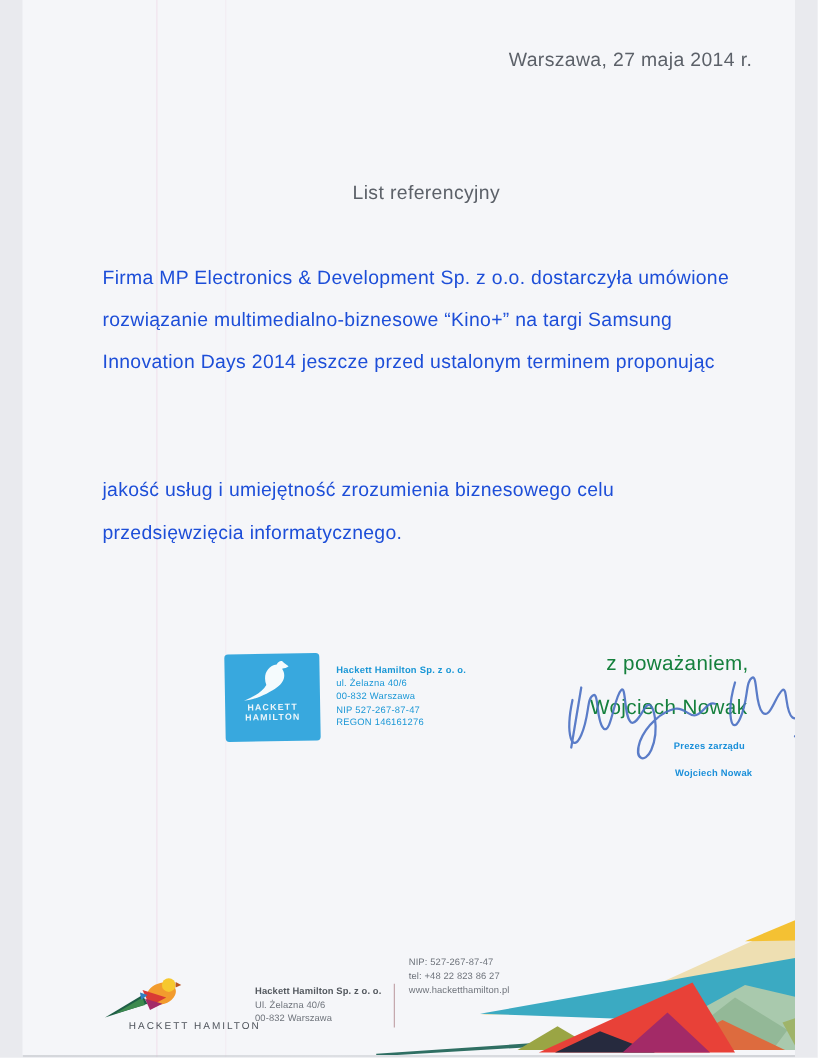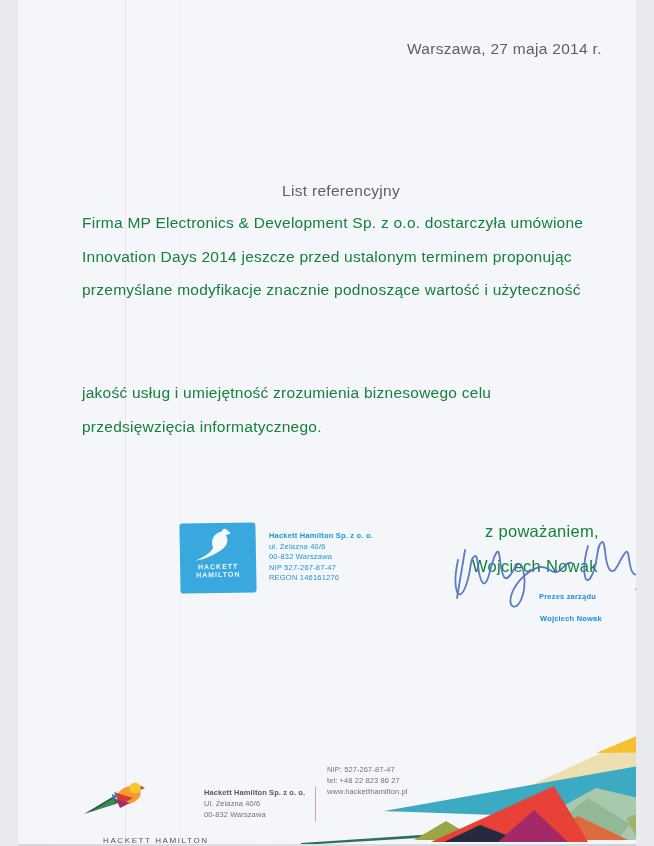--- a/index.html
+++ b/index.html
@@ -21,21 +21,21 @@
   }
   .date-line{
     font-size:15.5px;color:#5c6169;letter-spacing:0.3px;
   }
   .letter-title{
     font-size:15.5px;color:#5c6169;letter-spacing:0.3px;
   }
   .body-line{
     display:block;
     font-size:15.5px;line-height:33.5px;
-    color:#15803d;letter-spacing:0.25px;
+    color:#1d4ed8;letter-spacing:0.25px;
     white-space:nowrap;
   }
   .para{left:64px;width:560px;}
   
   .stamp-square{
     width:76px;height:70px;border-radius:3px;
     background:#2aa3dc;opacity:0.93;
     transform:rotate(-1deg);
     display:flex;flex-direction:column;align-items:center;justify-content:flex-start;
   }
@@ -44,47 +44,47 @@
     color:#eef7fc;font-size:7px;letter-spacing:1px;line-height:8px;
     text-align:center;font-weight:bold;margin-top:-2px;
   }
   .stamp-info{font-size:7.5px;line-height:10.5px;color:#1a97d6;letter-spacing:0.2px;}
   .stamp-info .co{font-weight:bold;}
   
   .sig-closing,.sig-name{font-size:16.5px;color:#15803d;letter-spacing:0.3px;}
   .sig-role,.sig-printed{font-size:7.5px;font-weight:bold;color:#1a8fd9;letter-spacing:0.2px;}
   
   .footer-brand{
-    font-size:8px;color:#4e535b;letter-spacing:1.6px;white-space:nowrap;margin-top:20px;
+    font-size:8px;color:#4e535b;letter-spacing:1.6px;white-space:nowrap;
   }
   .footer-col{font-size:7.5px;line-height:11px;color:#6e737b;letter-spacing:0.1px;}
   .footer-col .co{font-weight:bold;color:#54595f;}
   .footer-divider{width:1px;height:35px;background:#c5a9ae;}
   .page-edge-bottom{
     left:0;right:0;bottom:0;height:2px;
     background:linear-gradient(to right,#b9bcc2 0%,#c9ccd1 40%,#b4b7bd 100%);
     opacity:0.55;
   }
 </style>
 </head>
 <body>
 
 <div class="page">
 
   <div class="scan-line" style="left:107px;"></div>
   <div class="scan-line" style="left:162px;opacity:.5;"></div>
 
   <div class="abs date-line" style="left:389px;top:40px;">Warszawa, 27 maja 2014 r.</div>
 
-  <div class="abs letter-title" style="left:264px;top:146px;margin-top:36px;">List referencyjny</div>
+  <div class="abs letter-title" style="left:264px;top:146px;">List referencyjny</div>
 
   <div class="abs para" style="top:206px;">
     <span class="body-line">Firma MP Electronics &amp; Development Sp. z o.o. dostarczyła umówione</span>
+    <span class="body-line">rozwiązanie multimedialno-biznesowe “Kino+” na targi Samsung</span>
     <span class="body-line">Innovation Days 2014 jeszcze przed ustalonym terminem proponując</span>
-    <span class="body-line">przemyślane modyfikacje znacznie podnoszące wartość i użyteczność</span>
   </div>
 
   <div class="abs para" style="top:376px;">
     <span class="body-line">jakość usług i umiejętność zrozumienia biznesowego celu</span>
     <span class="body-line">przedsięwzięcia informatycznego.</span>
   </div>
 
   <div class="abs stamp-square" style="left:162px;top:523px;">
     <svg class="stamp-bird" width="58" height="38" viewBox="0 0 60 40">
       <path d="M6 35 C 16 31 22 27 25 22 C 22 14 26 6 34 5 C 35.5 2 38.5 1 40 3.5 L 44 6.5 C 42.5 8 40.5 8 38.5 8.5 C 42 14 40 20 34 24 C 27 29 16 34 6 35 Z" fill="#ffffff" opacity="0.96"></path>

